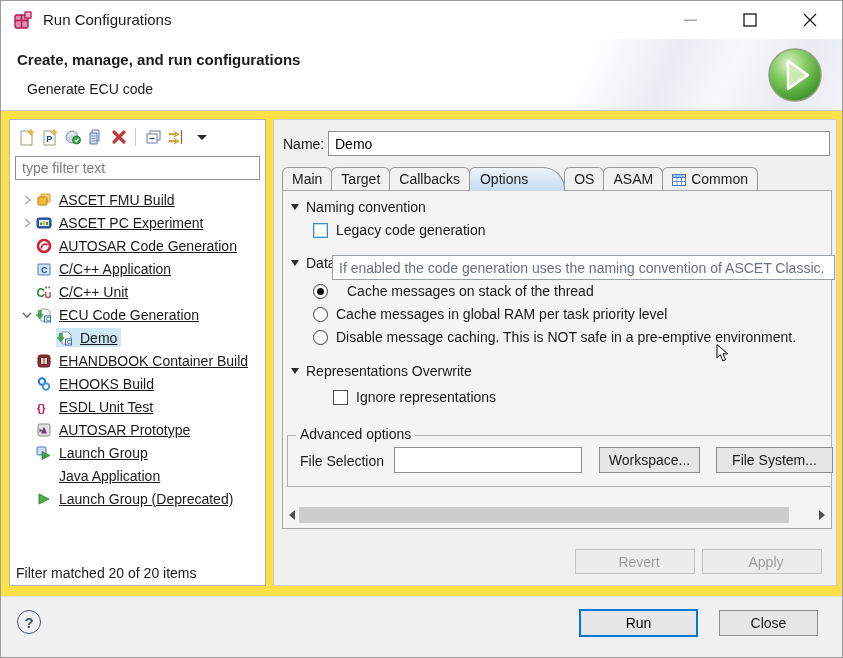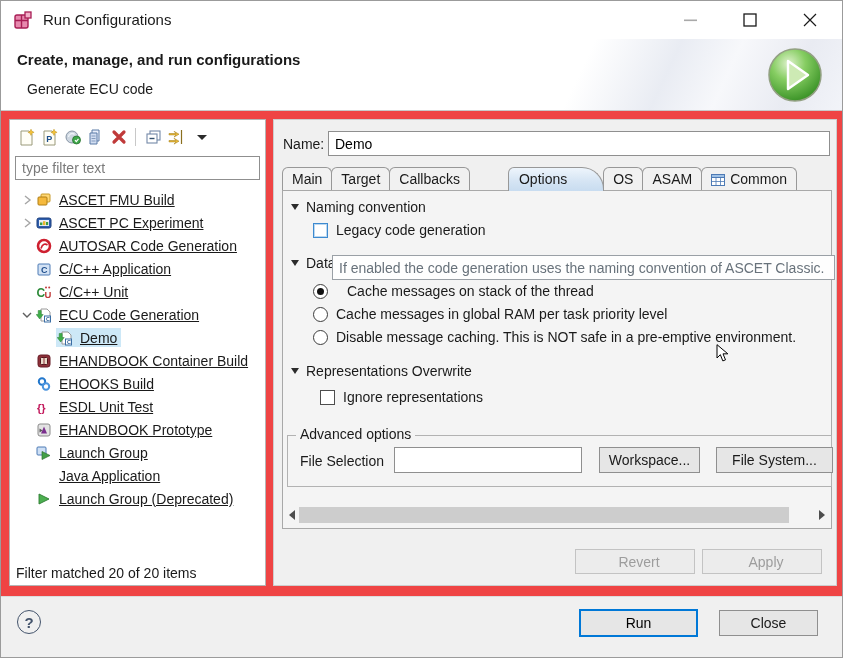--- a/index.html
+++ b/index.html
@@ -1,20 +1,20 @@
 <!DOCTYPE html>
 <html><head>
 <meta charset="utf-8">
 <style>
   html,body{margin:0;padding:0;background:#ffffff;}
   *{box-sizing:border-box;}
   .window{
     position:relative;width:843px;height:658px;
     font-family:"Liberation Sans",sans-serif;font-size:14px;color:#1a1a1a;
-    background:#ef4444;border:1px solid #9b9b9b;overflow:hidden;
+    background:#fde047;border:1px solid #9b9b9b;overflow:hidden;
   }
   
   .titlebar{position:absolute;top:0;left:0;right:0;height:38px;background:#fff;}
   .title-icon{position:absolute;left:12px;top:9px;width:20px;height:20px;}
   .title-text{position:absolute;left:42px;top:10px;font-size:15px;}
   .win-btn{position:absolute;top:0;width:46px;height:38px;display:flex;align-items:center;justify-content:center;}
   .btn-min{left:666px;}.btn-max{left:726px;}.btn-close{left:786px;}
   
   .banner{position:absolute;top:38px;left:0;right:0;height:72px;
     background:linear-gradient(115deg,#ffffff 0%,#ffffff 68%,#e9ecf3 78%,#f7f8fb 85%,#e9ebf2 93%,#f2f4f9 100%);
@@ -43,21 +43,21 @@
   
   .right-panel{position:absolute;left:272px;top:118px;width:564px;height:467px;background:#f0f0f0;border:1px solid #cdcdcd;}
   .name-label{position:absolute;left:9px;top:16px;}
   .name-input{position:absolute;left:54px;top:11px;width:502px;height:25px;border:1px solid #8f8f8f;background:#fff;
     font-family:"Liberation Sans",sans-serif;font-size:14px;padding:0 6px;}
   
   .tabstrip{position:absolute;left:8px;top:47px;height:24px;display:flex;align-items:flex-end;}
   .tab{height:24px;line-height:23px;padding:0 9px;border:1px solid #989898;border-bottom:none;
     border-radius:6px 6px 0 0;background:#f1f1f1;margin-right:-1px;position:relative;font-size:14px;display:flex;align-items:center;gap:5px;}
   .tab.selected{background:linear-gradient(180deg,#eef5fc 0%,#d6e5f4 55%,#c8dcf0 100%);
-    padding:0 36px 0 10px;border-radius:6px 22px 0 0;z-index:2;margin-left:39px;}
+    padding:0 36px 0 10px;border-radius:6px 22px 0 0;z-index:2;}
   
   .folder-body{position:absolute;left:8px;top:70px;width:550px;height:339px;background:#f4f4f4;border:1px solid #a8a8a8;}
   .section-hdr{position:absolute;display:flex;align-items:center;gap:7px;font-size:14px;}
   .tri-down{width:0;height:0;border-left:4.5px solid transparent;border-right:4.5px solid transparent;border-top:6px solid #2b2b2b;}
   .opt-row{position:absolute;display:flex;align-items:center;gap:8px;font-size:14px;}
   .cbx{width:15px;height:15px;background:#fff;border:1px solid #4d4d4d;flex:0 0 15px;}
   .cbx.hovered{border:1px solid #3d8ad0;box-shadow:inset 0 0 0 1px #bcd8f0;}
   .rad{width:15px;height:15px;border-radius:50%;background:#fff;border:1px solid #3c3c3c;flex:0 0 15px;position:relative;}
   .rad.on::after{content:"";position:absolute;left:3px;top:3px;width:7px;height:7px;border-radius:50%;background:#111;}
   .groupbox{position:absolute;left:4px;top:244px;width:545px;height:52px;border:1px solid #b2b2b2;}
@@ -333,21 +333,21 @@
 
       <div class="tree-row">
         <span class="no-chev"></span>
         <span class="t-icon">
           <svg viewBox="0 0 16 16" width="16" height="16">
             <rect x="2" y="2" width="12" height="12" rx="2" fill="#e3e3e3" stroke="#8a8a8a"></rect>
             <path d="M5 11.5L8 4.5l3 7z" fill="#7b2f8e"></path>
             <path d="M3.5 6.5l3 2-3 2z" fill="#555"></path>
           </svg>
         </span>
-        <span class="t-label">EHANDBOOK Prototype</span>
+        <span class="t-label">AUTOSAR Prototype</span>
       </div>
 
 
       <div class="tree-row">
         <span class="no-chev"></span>
         <span class="t-icon">
           <svg viewBox="0 0 16 16" width="16" height="16">
             <rect x="1" y="2" width="9" height="8" rx="1" fill="#cfe0f5" stroke="#4d7ab5"></rect>
             <path d="M6 6.5l8 4-8 4z" fill="#43a047" stroke="#2e7031" stroke-width="0.7"></path>
           </svg>
@@ -437,21 +437,21 @@
       </div>
       <div class="opt-row" style="left:30px;top:138px;">
         <span class="rad"></span>
         <span>Disable message caching. This is NOT safe in a pre-emptive environment.</span>
       </div>
 
       <div class="section-hdr" style="left:8px;top:172px;">
         <span class="tri-down"></span>
         <span>Representations Overwrite</span>
       </div>
-      <div class="opt-row" style="left:17px;top:198px;padding-left:20px;">
+      <div class="opt-row" style="left:30px;top:198px;padding-left:20px;">
         <span class="cbx"></span>
         <span>Ignore representations</span>
       </div>
 
       <div class="groupbox">
         <span class="group-legend">Advanced options</span>
         <span class="file-label">File Selection</span>
         <input class="file-input" type="text" value="" style="">
         <button class="btn ws-btn">Workspace...</button>
         <button class="btn fs-btn">File System...</button>

